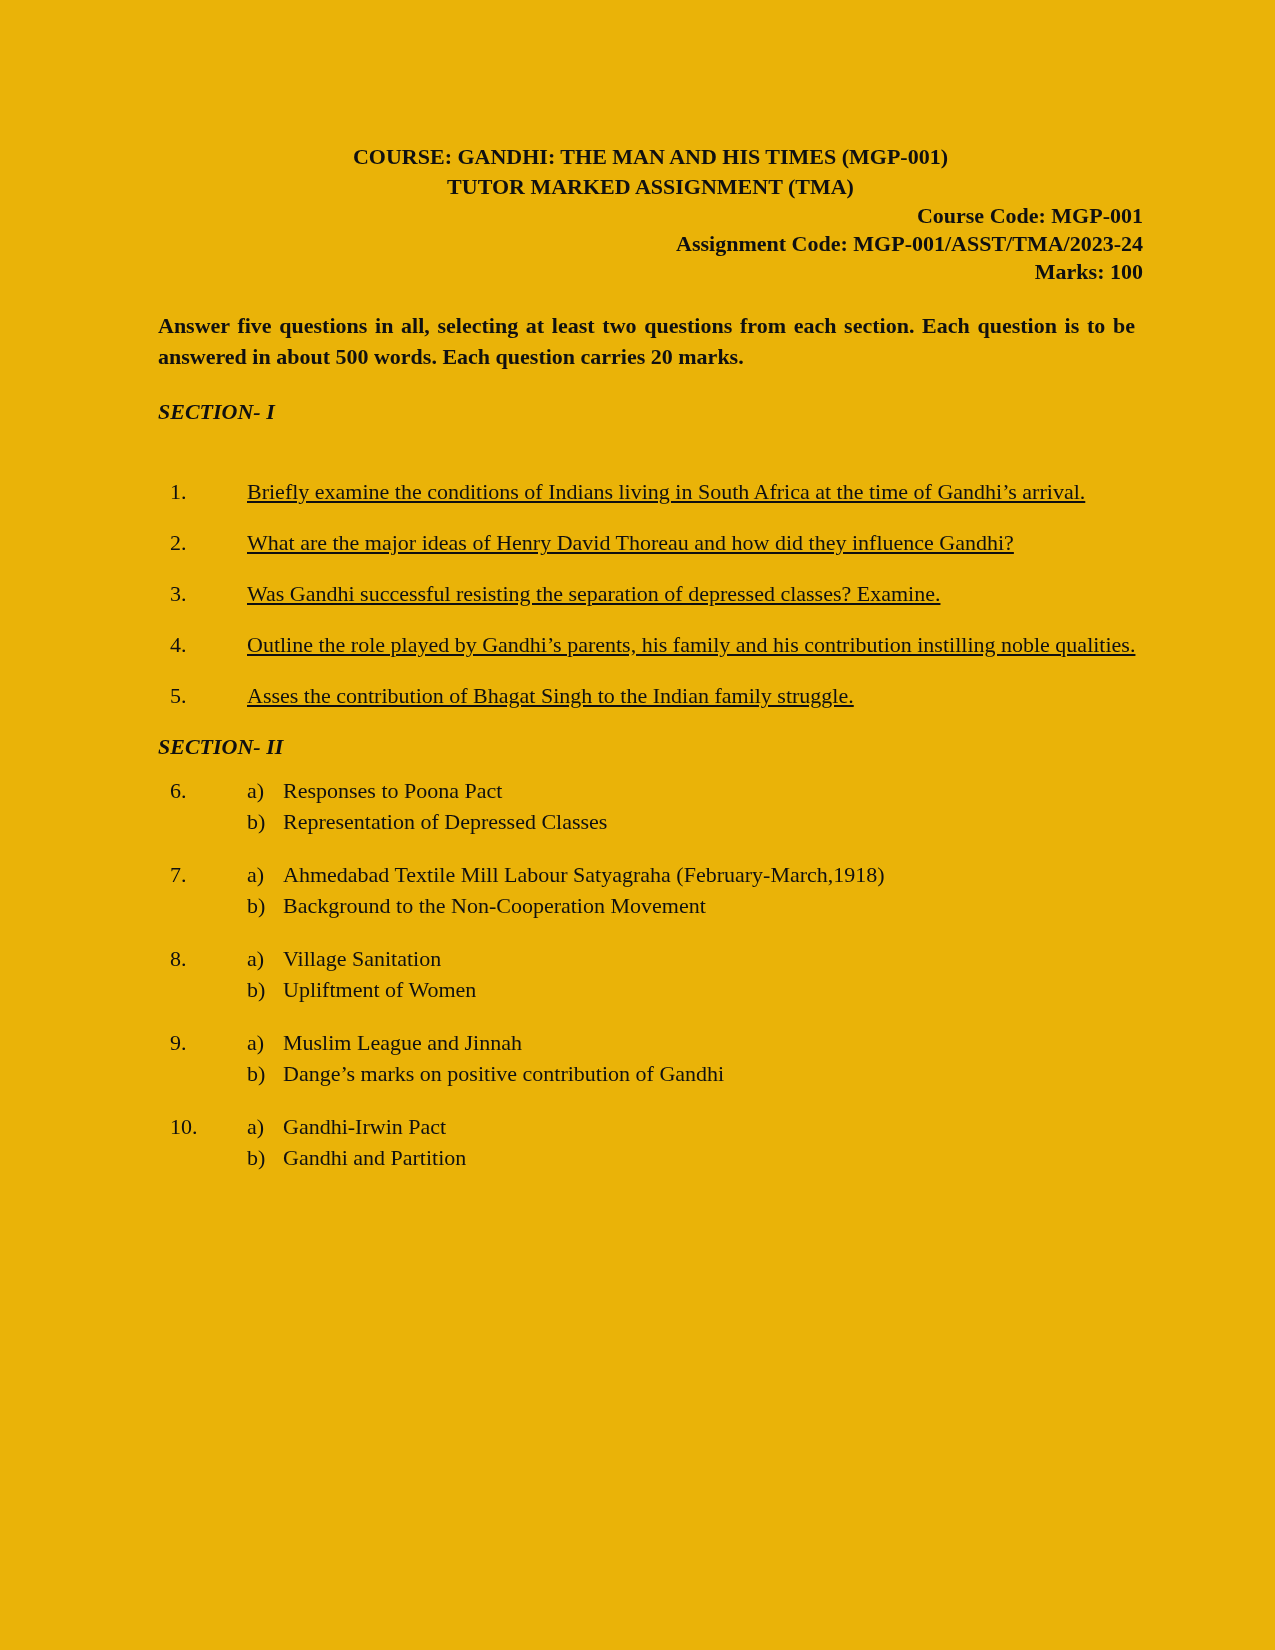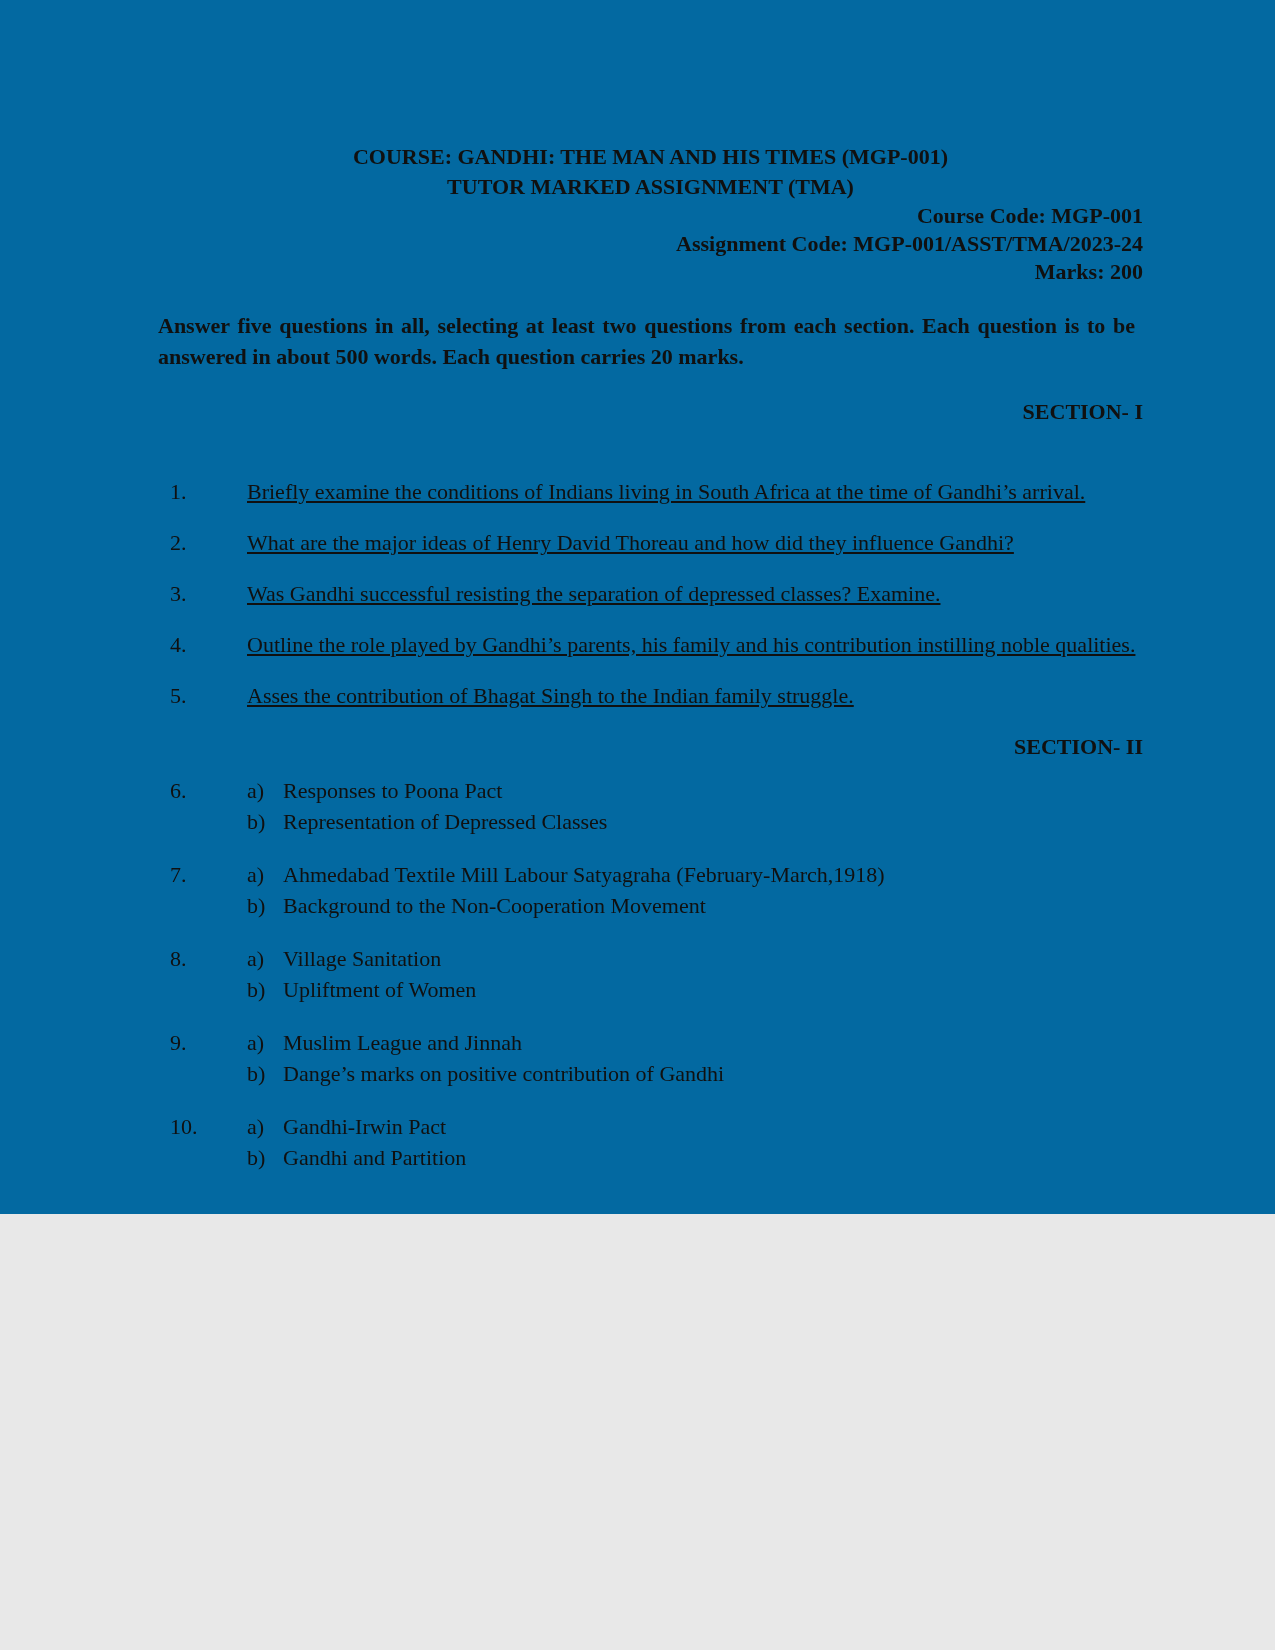--- a/index.html
+++ b/index.html
@@ -3,23 +3,23 @@
 <meta charset="utf-8">
 <style>
   html, body {
     margin: 0;
     padding: 0;
     background: #e8e8e8;
   }
   .page {
     position: relative;
     width: 1275px;
-    height: 1214px;
+    height: 1650px;
     margin: 0 auto;
-    background: #0369a1;
+    background: #eab308;
     color: #101010;
     font-family: "Liberation Serif", "DejaVu Serif", serif;
     font-size: 22px;
     overflow: hidden;
   }
   .content {
     position: absolute;
     top: 0;
     left: 158px;
     right: 132px;
@@ -36,24 +36,25 @@
     line-height: 28px;
   }
   .instructions {
     margin: 24px 8px 0 0;
     font-weight: bold;
     text-align: justify;
     line-height: 31px;
   }
   .section-heading {
     margin: 24px 0 0 0;
-    text-align: right;
+    text-align: left;
     font-weight: bold;
     font-size: 22px;
     line-height: 31px;
+    font-style: italic;
   }
   .section-heading.s2 {
     margin-top: 18px;
   }
   .q-list {
     margin-top: 49px;
   }
   .q-list.s2 {
     margin-top: 13px;
   }
@@ -103,21 +104,21 @@
   <div class="content">
 
     <div class="title-block">
       <div>COURSE: GANDHI: THE MAN AND HIS TIMES (MGP-001)</div>
       <div>TUTOR MARKED ASSIGNMENT (TMA)</div>
     </div>
 
     <div class="meta-block">
       <div>Course Code: MGP-001</div>
       <div>Assignment Code: MGP-001/ASST/TMA/2023-24</div>
-      <div>Marks: 200</div>
+      <div>Marks: 100</div>
     </div>
 
     <p class="instructions">Answer five questions in all, selecting at least two questions from each section. Each question is to be answered in about 500 words. Each question carries 20 marks.</p>
 
     <h2 class="section-heading">SECTION- I</h2>
 
     <div class="q-list">
       <div class="q-row">
         <span class="q-num">1.</span>
         <span class="q-text">Briefly examine the conditions of Indians living in South Africa at the time of Gandhi’s arrival.</span>

